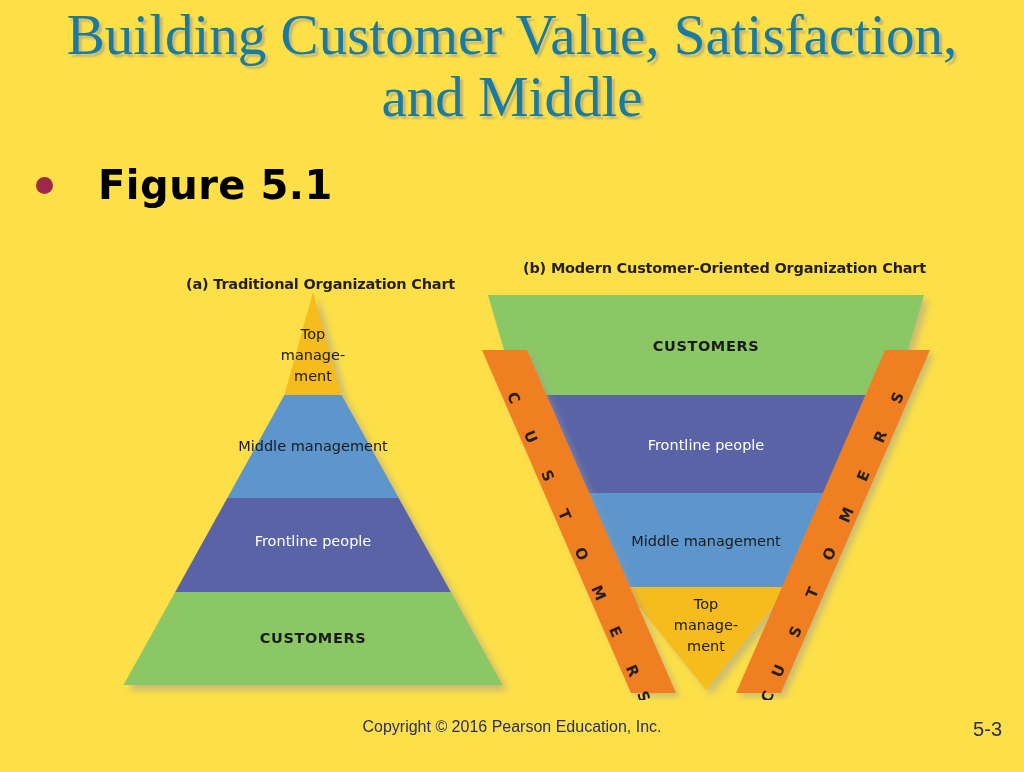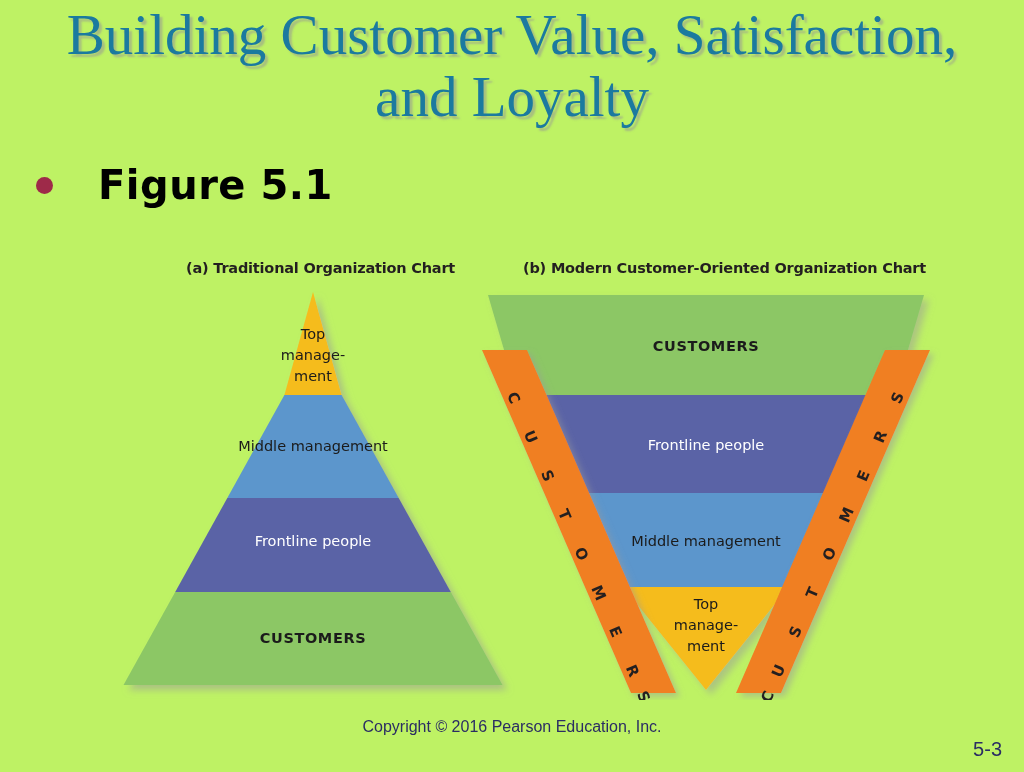--- a/index.html
+++ b/index.html
@@ -4,21 +4,21 @@
 <style>
   html, body {
     margin: 0;
     padding: 0;
     background: #ffffff;
   }
   #slide {
     position: relative;
     width: 1024px;
     height: 772px;
-    background: #bef264;
+    background: #fde047;
     overflow: hidden;
     font-family: "Liberation Sans", sans-serif;
   }
 
   
   #slide-title {
     position: absolute;
     left: 40px;
     top: 4px;
     width: 944px;
@@ -68,21 +68,21 @@
 
   .fig-caption {
     position: absolute;
     font-family: "DejaVu Sans", sans-serif;
     font-size: 14.5px;
     font-weight: bold;
     color: #231f20;
     white-space: nowrap;
     letter-spacing: -0.2px;
   }
-  #caption-a { left: 186px; top: 20px; }
+  #caption-a { left: 186px; top: 36px; }
   #caption-b { left: 523px; top: 20px; }
 
   
   .chart-svg {
     position: absolute;
     top: 0;
     left: 0;
   }
 
   .band-label {
@@ -115,32 +115,31 @@
     font-size: 16px;
     color: #2b2d63;
   }
   #footer-pagenum {
     position: absolute;
     right: 22px;
     top: 718px;
     font-family: "Liberation Sans", sans-serif;
     font-size: 20px;
     color: #2b2d63;
-    margin-top: 20px;
   }
 </style>
 </head>
 <body>
 
 <div id="slide">
 
   <div id="slide-title">
     <span>Building Customer Value, Satisfaction,</span>
     <br>
-    <span>and Loyalty</span>
+    <span>and Middle</span>
   </div>
 
   <div id="bullet-row">
     <span id="bullet-dot"></span>
     <span id="bullet-text">Figure 5.1</span>
   </div>
 
   <div id="figure">
 
     <div class="fig-caption" id="caption-a">(a) Traditional Organization Chart</div>

